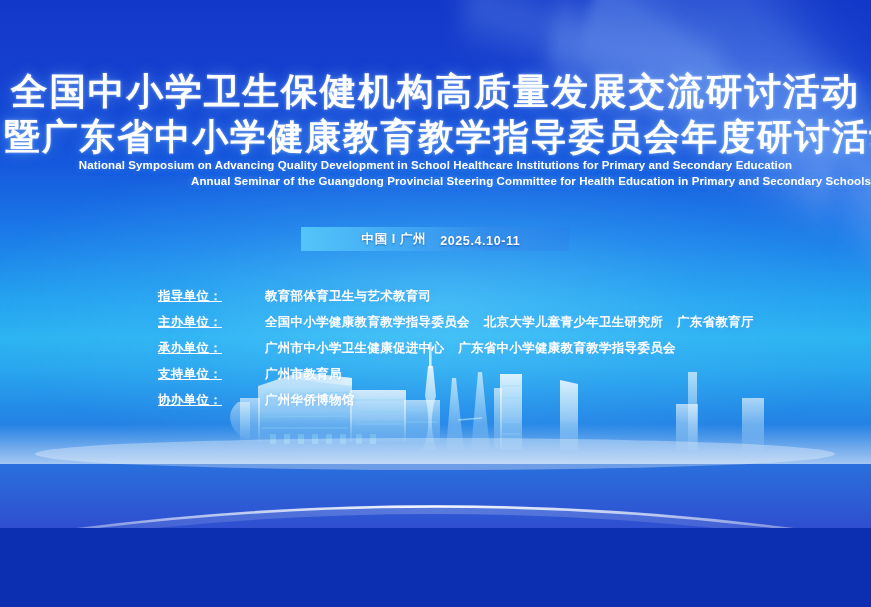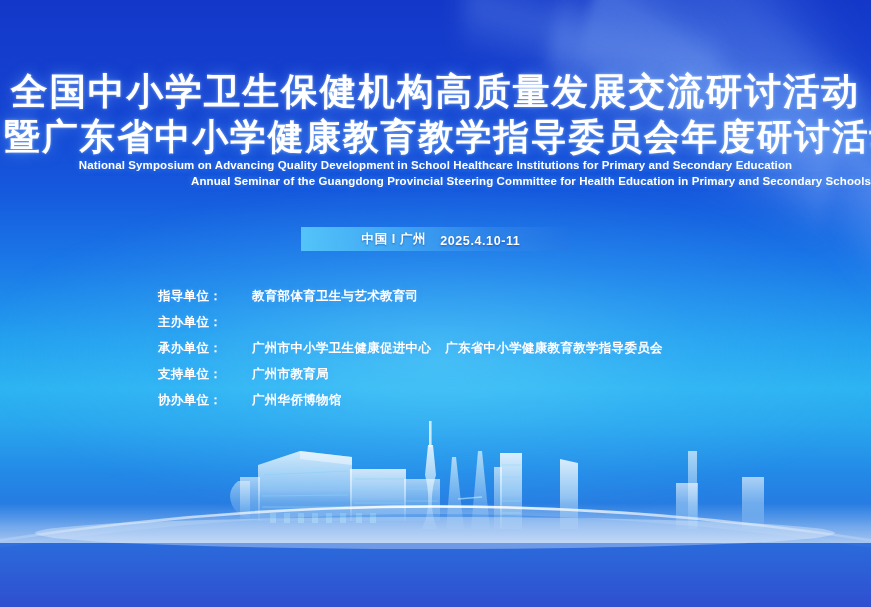--- a/index.html
+++ b/index.html
@@ -1,19 +1,19 @@
 <!DOCTYPE html>
 <html><head>
 <meta charset="utf-8">
 <style>
   html,body{margin:0;padding:0;background:#0b2fb0;}
   *{box-sizing:border-box;}
   .poster{
     position:relative;
-    width:871px;height:607px;
+    width:871px;height:528px;
     overflow:hidden;
     font-family:"Liberation Sans","DejaVu Sans",sans-serif;
     background:
       linear-gradient(180deg,
         #1338c9 0%,
         #1540cf 14%,
         #1558dd 31%,
         #1b7ae8 44%,
         #23a0ef 56%,
         #2db4f2 64%,
@@ -96,21 +96,21 @@
 
   
   .orgs{position:absolute;left:158px;top:288px;width:640px;}
   .org-row{
     display:flex;align-items:baseline;
     color:#ffffff;font-size:12.5px;font-weight:700;line-height:16px;
     margin-bottom:10px;white-space:nowrap;
     text-shadow:0 0 5px rgba(90,170,255,0.5);
     letter-spacing:0.3px;
   }
-  .org-label{margin-right:2px;}
+  .org-label{margin-right:15px;text-decoration:underline;}
   .org-values{display:flex;gap:14px;margin-left:28px;}
 </style>
 </head>
 <body>
 
 <div class="poster">
 
   <div class="ray ray-d"></div>
   <div class="ray ray-a"></div>
   <div class="ray ray-b"></div>
@@ -235,20 +235,25 @@
 
   <div class="orgs">
       <div class="org-row">
         <span class="org-label">指导单位：</span>
         <span class="org-values">
           <span>教育部体育卫生与艺术教育司</span>
         </span>
       </div>
       <div class="org-row">
         <span class="org-label">主办单位：</span>
+        <span class="org-values">
+          <span>全国中小学健康教育教学指导委员会</span>
+          <span>北京大学儿童青少年卫生研究所</span>
+          <span>广东省教育厅</span>
+        </span>
       </div>
       <div class="org-row">
         <span class="org-label">承办单位：</span>
         <span class="org-values">
           <span>广州市中小学卫生健康促进中心</span>
           <span>广东省中小学健康教育教学指导委员会</span>
         </span>
       </div>
       <div class="org-row">
         <span class="org-label">支持单位：</span>

